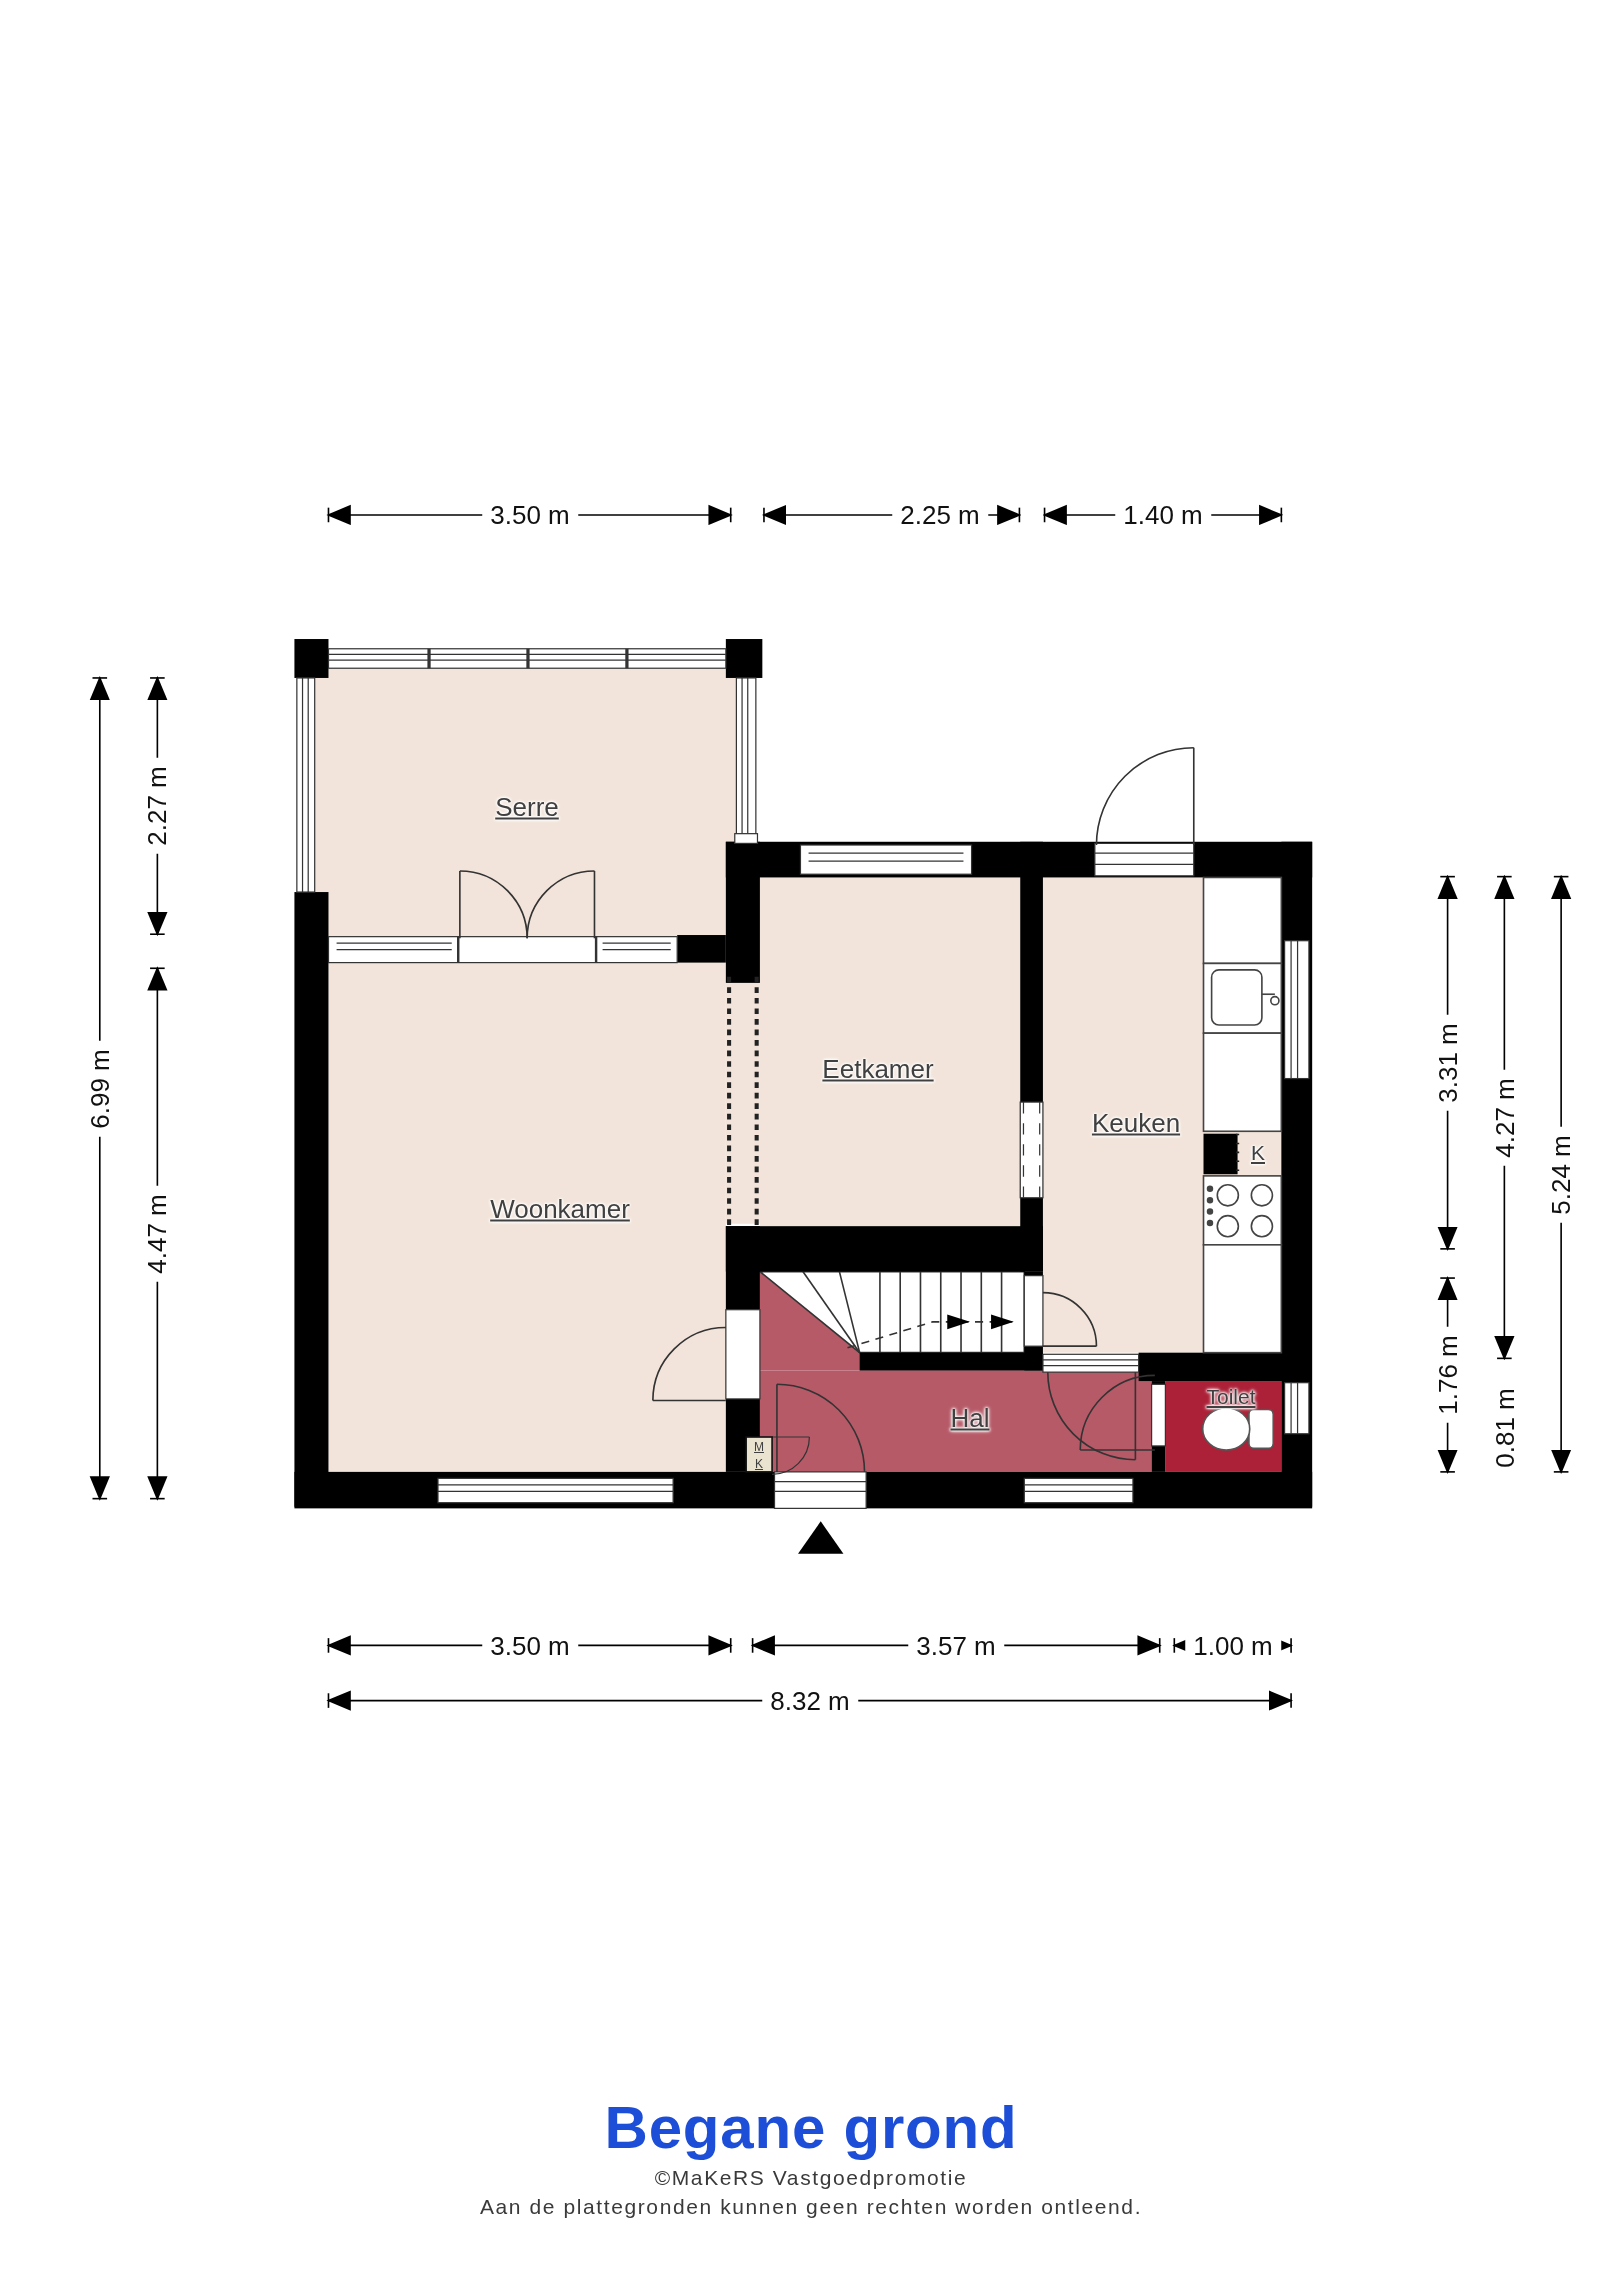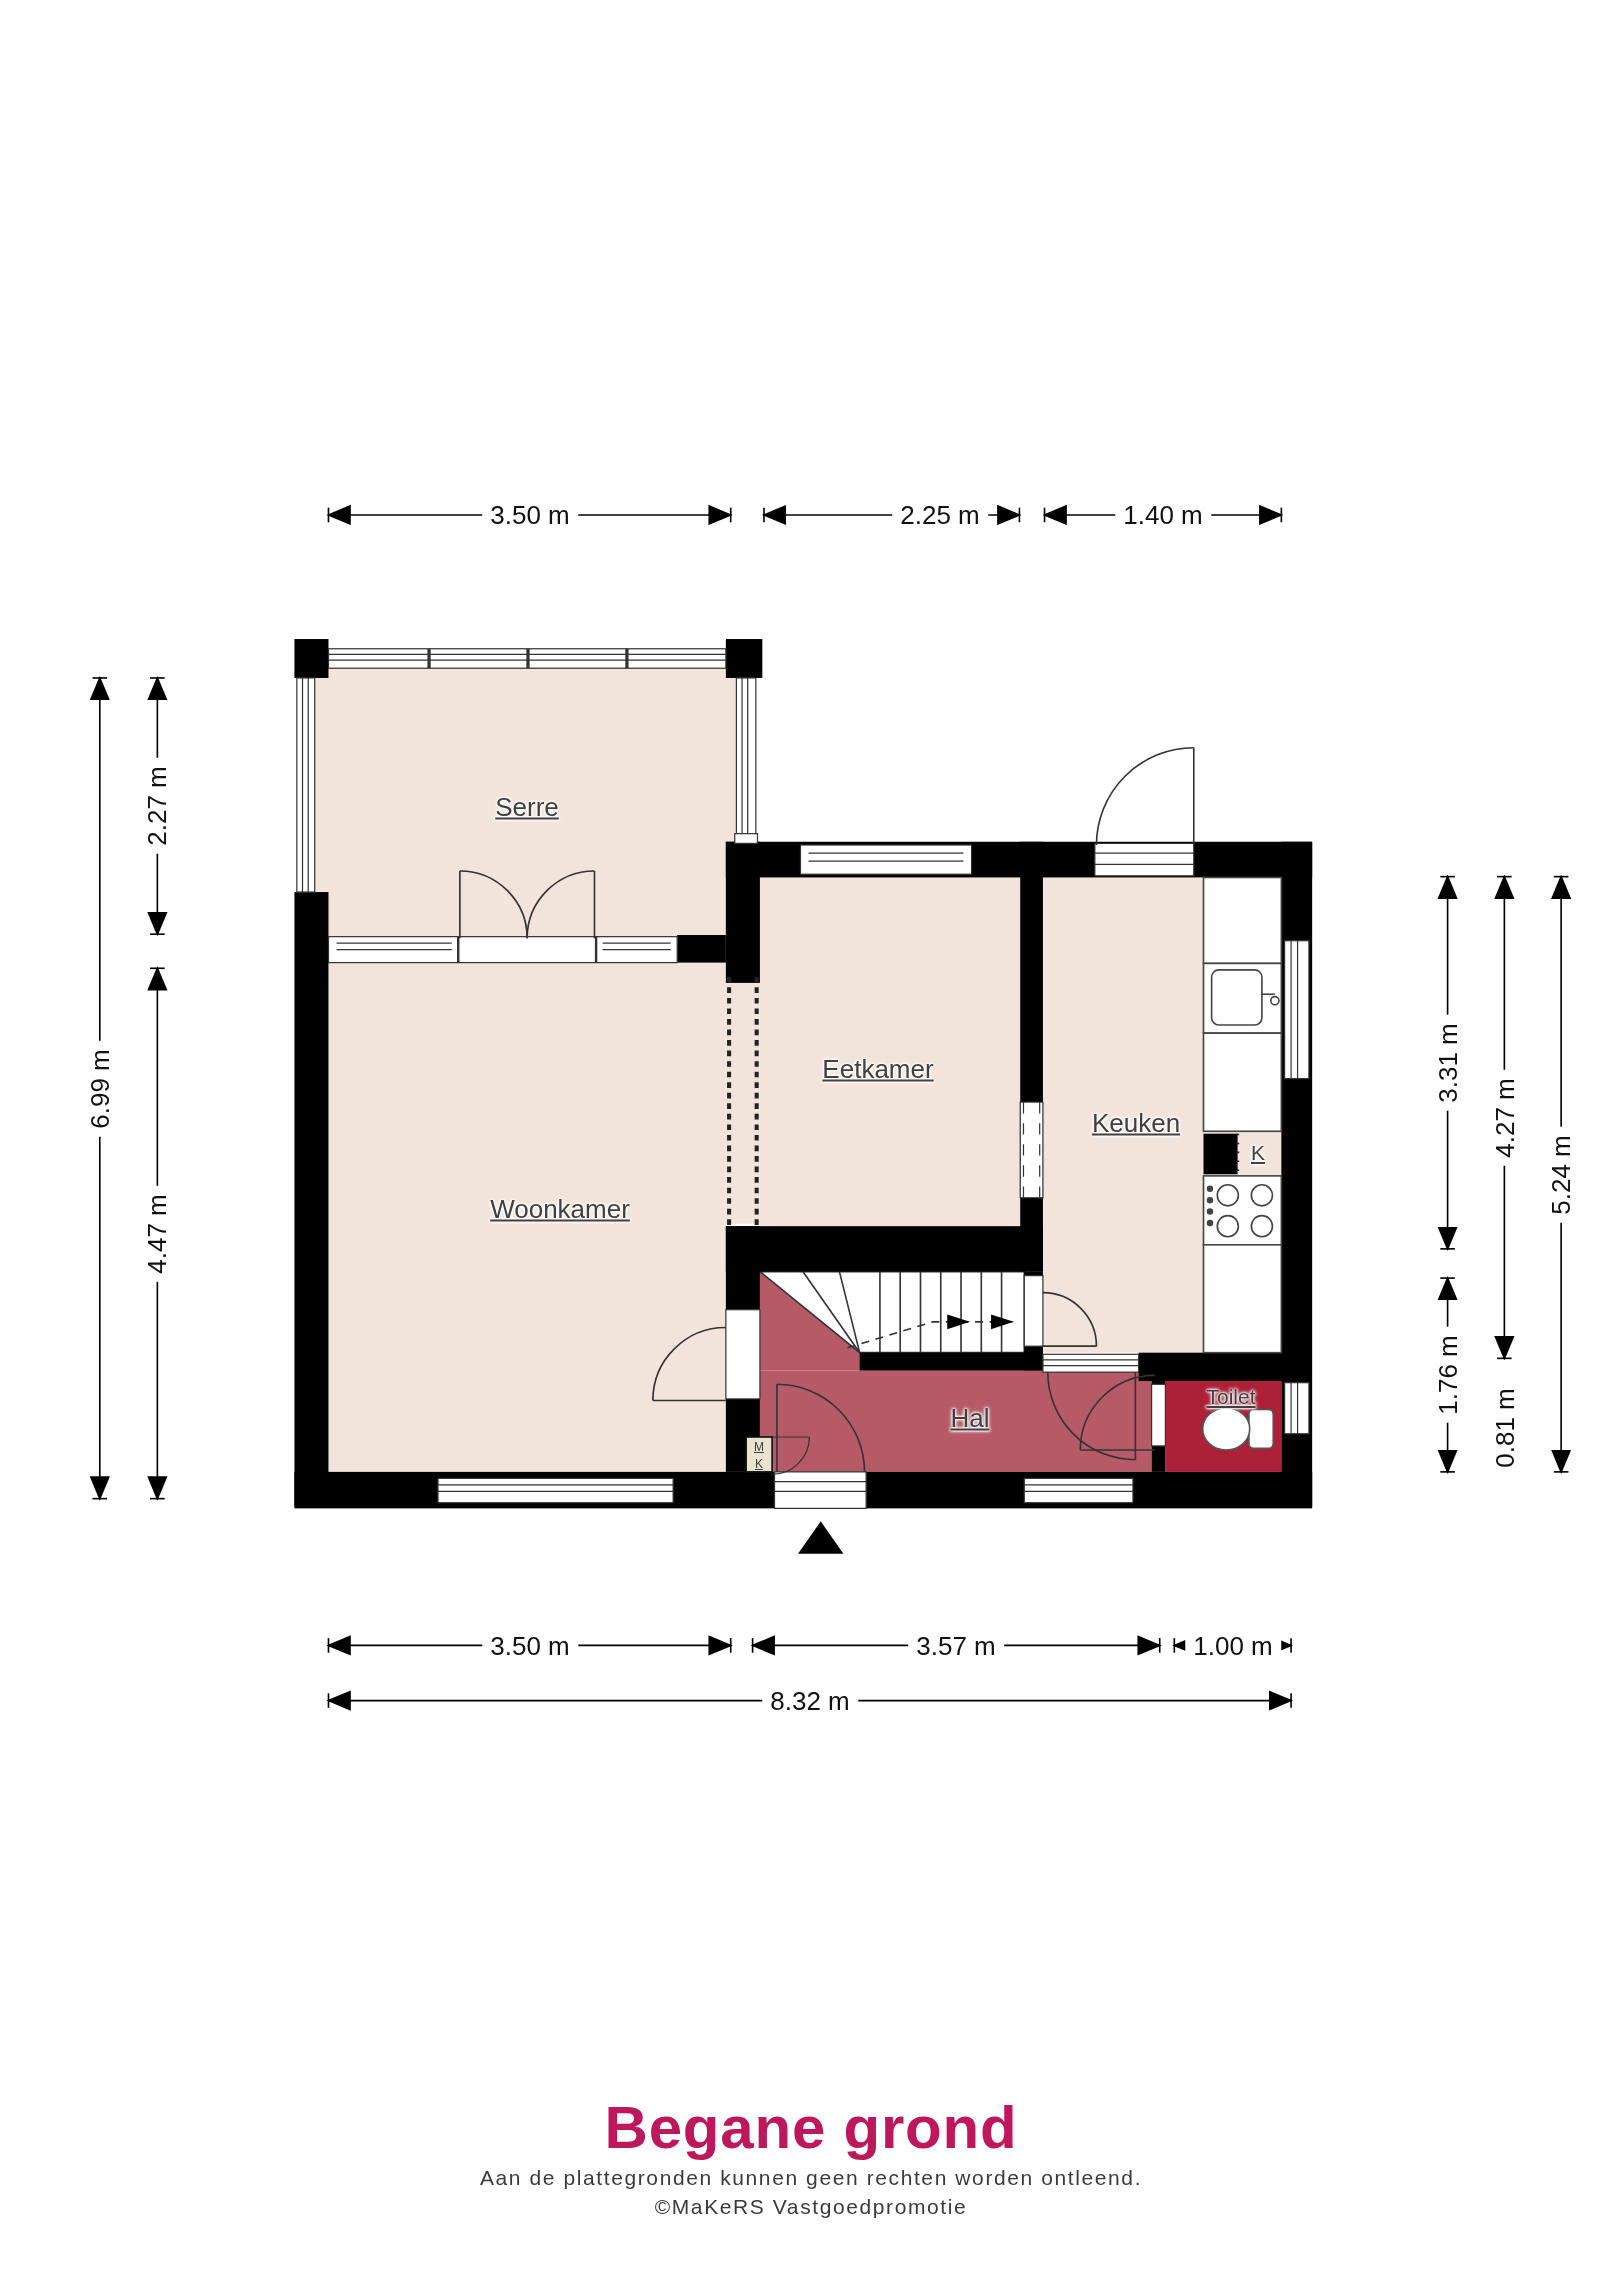--- a/index.html
+++ b/index.html
@@ -8,21 +8,21 @@
   .plan{position:absolute;inset:0;}
   svg{position:absolute;left:0;top:0;}
   .lbl{position:absolute;transform:translate(-50%,-50%);font-size:26px;color:#404040;
        white-space:nowrap;text-shadow:0 0 2.4px #fff,0 0 2.4px #fff,0 0 3.2px #fff,0 0 4px #fff;text-decoration:underline;}
   .lbl.small{font-size:21px;}
   .lbl.tiny{font-size:12px;text-shadow:none;}
   .dim{position:absolute;transform:translate(-50%,-50%);font-size:26px;color:#111;
        background:#fff;padding:0 8px;white-space:nowrap;line-height:1.1;}
   .dim.vert{transform:translate(-50%,-50%) rotate(-90deg);padding:0 8px;}
   .caption{position:absolute;left:0;right:0;top:2093px;text-align:center;}
-  .caption h1{margin:0;font-size:60px;font-weight:bold;color:#be185d;letter-spacing:0.8px;
+  .caption h1{margin:0;font-size:60px;font-weight:bold;color:#1d4ed8;letter-spacing:0.8px;
               font-family:"Liberation Sans",sans-serif;}
   .caption p{margin:3.2px 0 0 0;font-size:21px;color:#3a3a3a;letter-spacing:1.6px;line-height:1.22;}
 </style>
 </head>
 <body>
 
 <div class="page">
   <div class="plan">
 
     <svg width="1622" height="2295" viewBox="0 0 2000 2830">
@@ -293,17 +293,17 @@
 
     <div class="dim vert" style="left:1448px;top:1063px;">3.31 m</div>
     <div class="dim vert" style="left:1448px;top:1375px;">1.76 m</div>
     <div class="dim vert" style="left:1505px;top:1118px;">4.27 m</div>
     <div class="dim vert" style="left:1505px;top:1428px;">0.81 m</div>
     <div class="dim vert" style="left:1561px;top:1175px;">5.24 m</div>
   </div>
 
   <div class="caption">
     <h1>Begane grond</h1>
+    <p>©MaKeRS Vastgoedpromotie</p>
     <p>Aan de plattegronden kunnen geen rechten worden ontleend.</p>
-    <p>©MaKeRS Vastgoedpromotie</p>
   </div>
 </div>
 
 
 </body></html>

